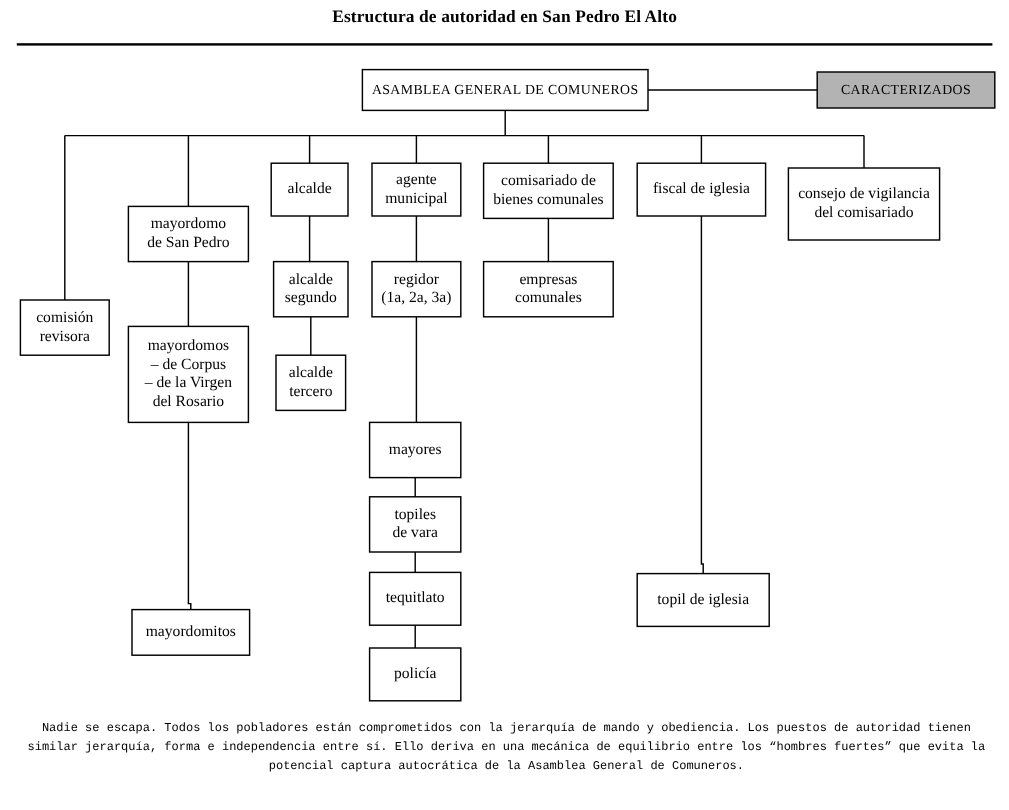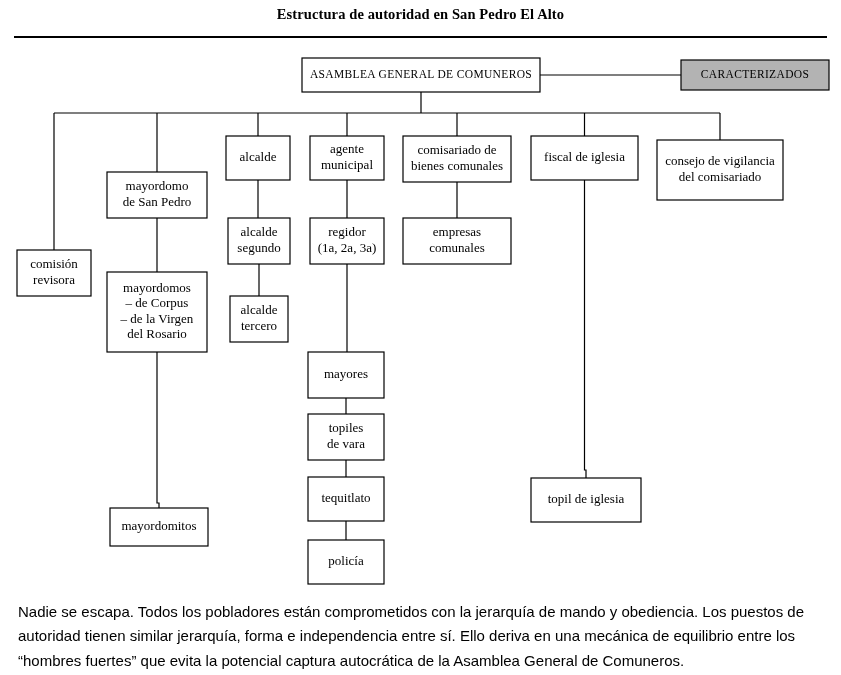--- a/index.html
+++ b/index.html
@@ -70,24 +70,24 @@
   .edge {
     stroke: #000000;
     stroke-width: 1.2;
     fill: none;
   }
   .footer {
     position: absolute;
     left: 18px;
     top: 600px;
     width: 808px;
-    font-size: 15px;
+    font-size: 10px;
     line-height: 1.62;
-    text-align: left;
-    font-family: Liberation Sans, sans-serif;
+    text-align: center;
+    font-family: Liberation Mono, monospace;
   }
 </style>
 </head>
 <body>
 
 <div id="page">
 
   <div class="title">Estructura de autoridad en San Pedro El Alto</div>
 
   <div class="rule"></div>

